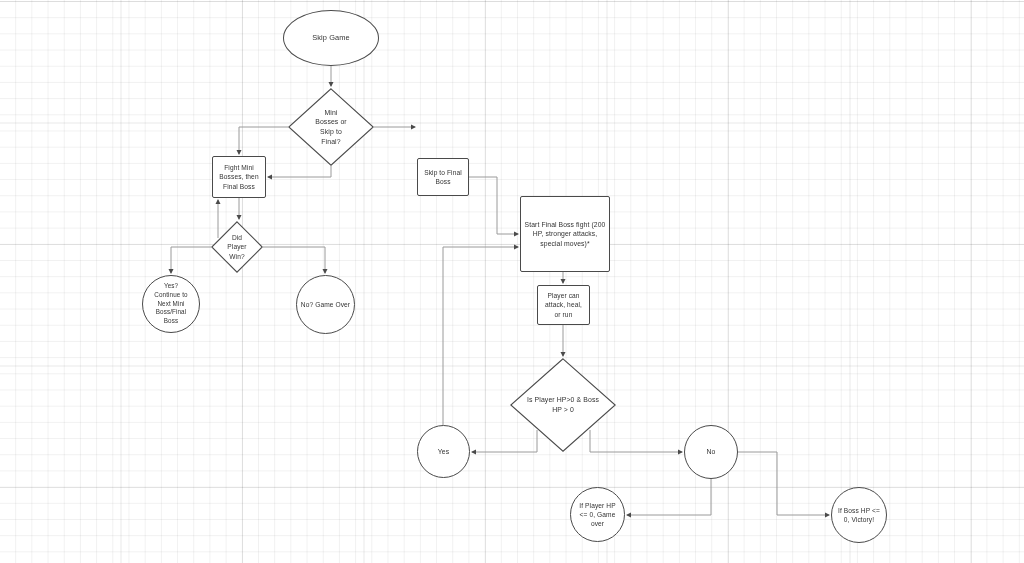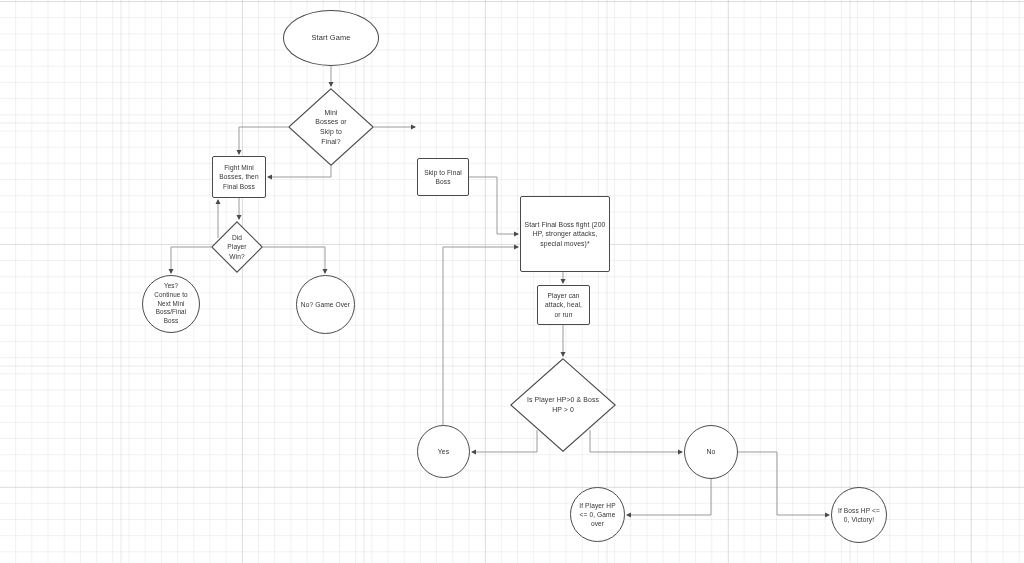--- a/index.html
+++ b/index.html
@@ -146,21 +146,21 @@
         <polygon points="626,515 631,512.5 631,517.5" fill="#4a4a4a"></polygon>
       </g>
       <g>
         <polyline points="738,452 777,452 777,515 829,515" fill="none" stroke="#9a9a9a" stroke-width="1"></polyline>
         <polygon points="830,515 825,512.5 825,517.5" fill="#4a4a4a"></polygon>
       </g>
     </svg>
 
   <div id="node-layer">
       <div class="node ellipse" style="left: 283px; top: 10px; width: 96px; height: 56px; font-size: 7.4px;">
-        <span class="node-label">Start Game</span>
+        <span class="node-label">Skip Game</span>
       </div>
       <div class="diamond-wrap" style="left: 288px; top: 88px; width: 86px; height: 78px;">
         <svg class="diamond-shape" viewBox="0 0 86 78" preserveAspectRatio="none">
           <polygon points="43,0.8 85.2,39 43,77.2 0.8,39" fill="#ffffff" stroke="#4a4a4a" stroke-width="1.1"></polygon>
         </svg>
         <div class="diamond-text" style="font-size: 6.9px;">Mini
 Bosses or
 Skip to
 Final?</div>
       </div>

